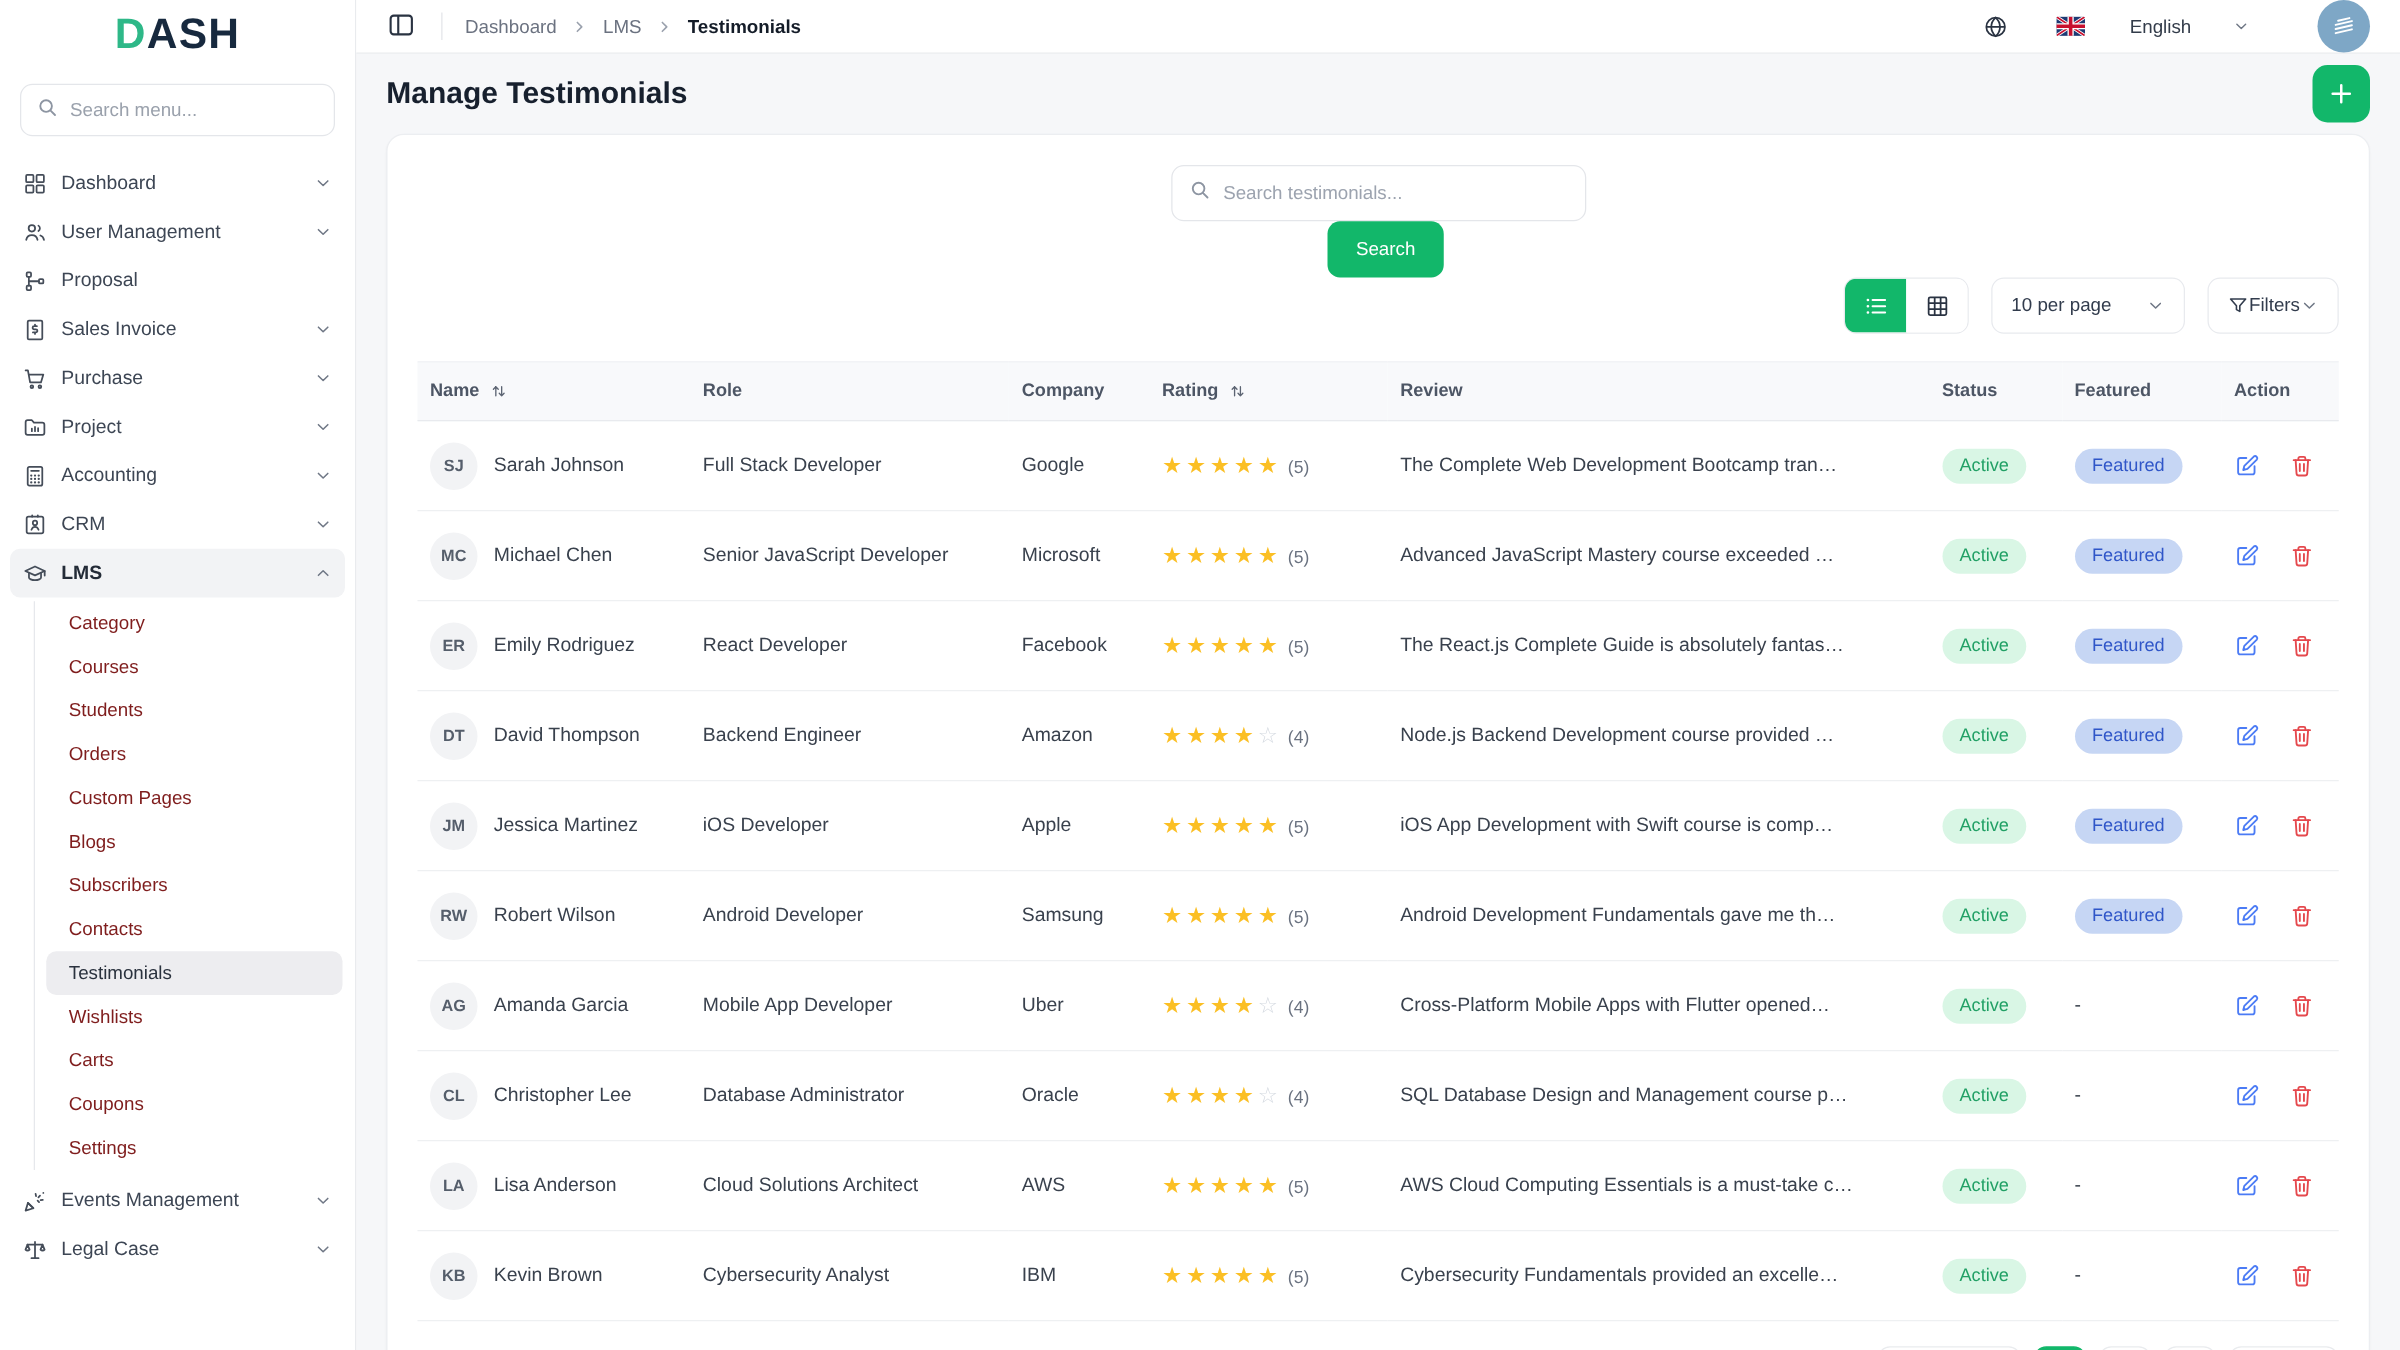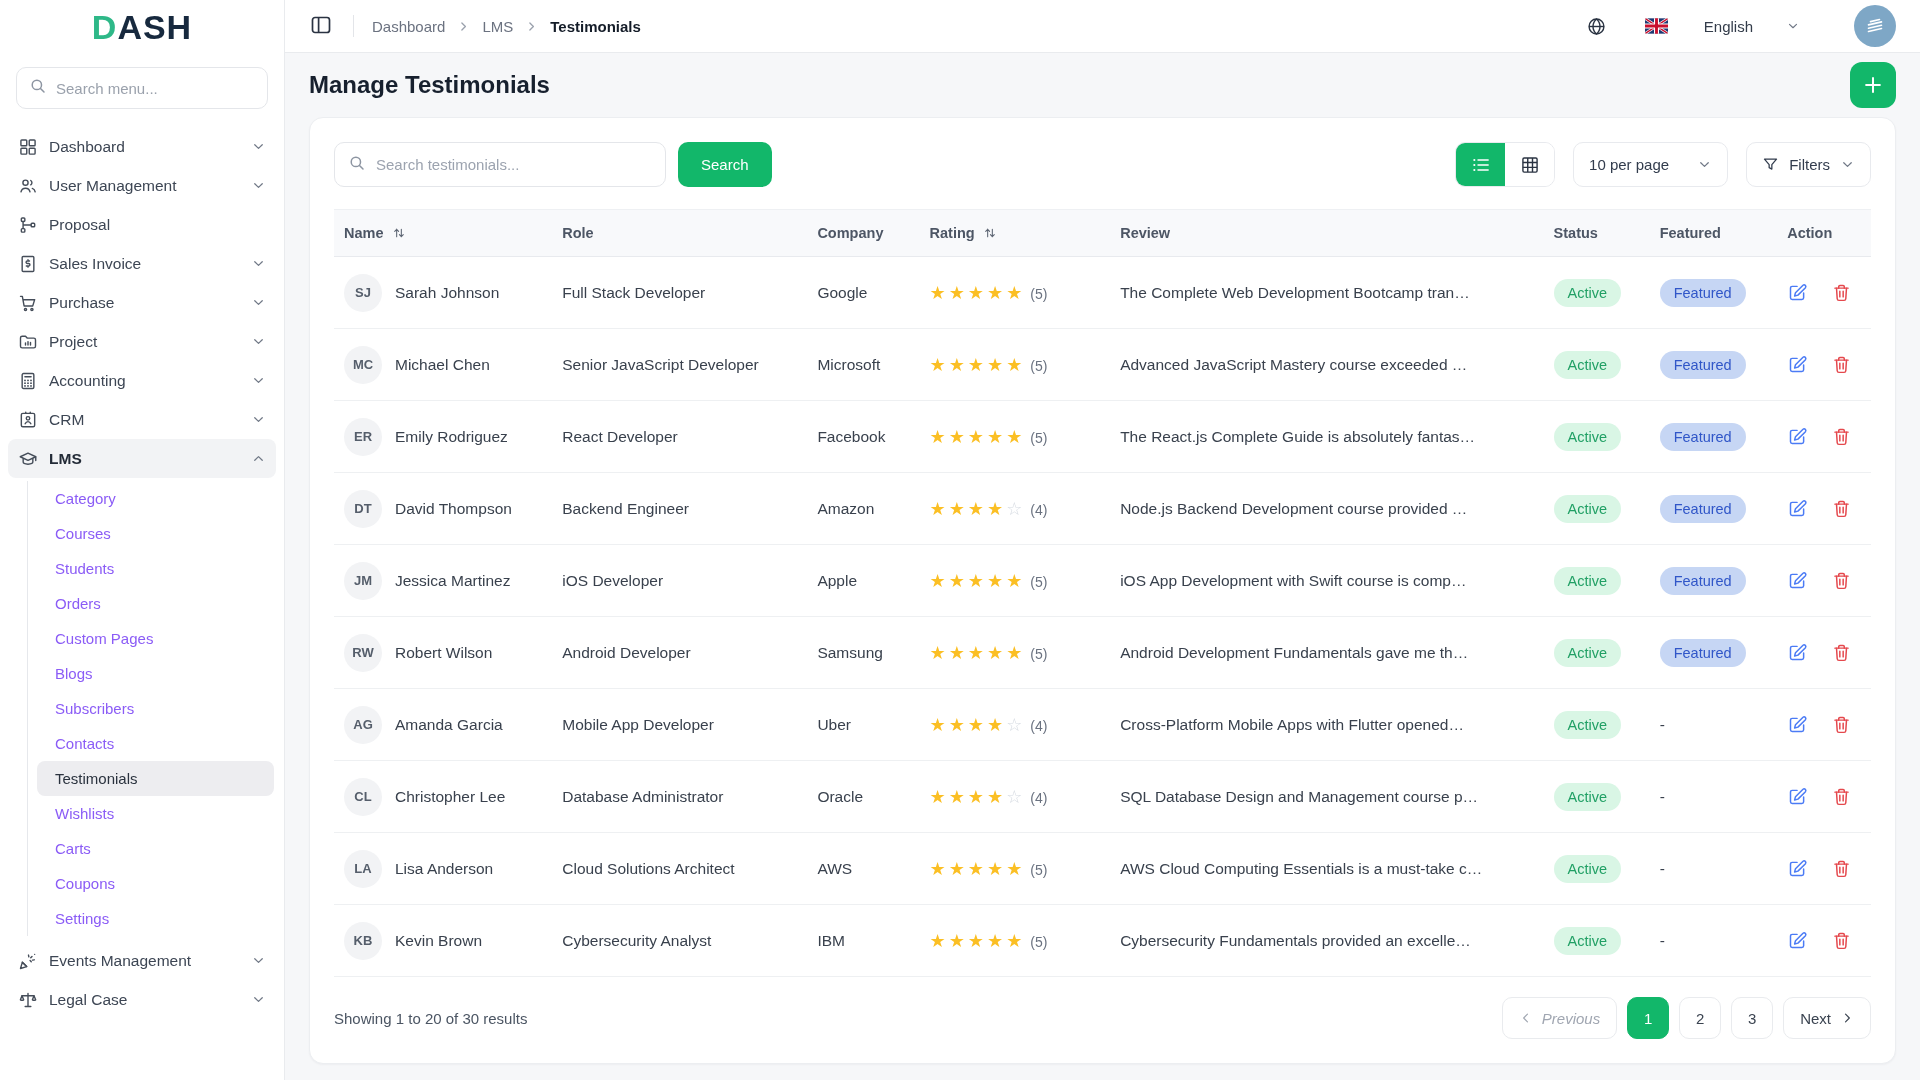--- a/index.html
+++ b/index.html
@@ -29,21 +29,21 @@
   .s-item{ height:39px; margin:0 8px; padding:0 10px 0 10px; display:flex; align-items:center;
     border-radius:8px; color:#3d4654; font-size:15.5px; cursor:pointer; }
   .s-item.active{ background:#f2f3f5; color:#232b37; font-weight:bold; }
   .s-ic{ width:20px; height:20px; margin-right:11px; color:#454d59; display:flex; flex:0 0 20px; }
   .s-ic svg{ width:20px; height:20px; }
   .s-lbl{ flex:1; white-space:nowrap; }
   .s-chev{ width:15px; height:15px; color:#707886; display:flex; }
   .s-chev svg{ width:15px; height:15px; }
   .s-children{ margin:3px 0 5px 27px; border-left:1px solid #e6e8ec; }
   .s-child{ height:35px; display:flex; align-items:center; margin:0 10px 0 9px; padding-left:18px;
-    border-radius:8px; font-size:15px; color:#8b5cf6; cursor:pointer; white-space:nowrap; }
+    border-radius:8px; font-size:15px; color:#7f1d1d; cursor:pointer; white-space:nowrap; }
   .s-child.active{ background:#ededf0; color:#2a323e; }
 
   
   .main{ flex:1; display:flex; flex-direction:column; height:1080px; }
   .topbar{ height:69px; background:#fff; border-bottom:1px solid var(--line);
     display:flex; align-items:center; padding:0 24px; }
   .tg-btn{ width:26px; height:26px; background:none; border:none; color:#2a3342; cursor:pointer; display:flex; }
   .tg-btn svg{ width:24px; height:24px; }
   .tb-div{ width:1px; height:22px; background:#e3e5e9; margin:0 18px; }
   .crumbs{ display:flex; align-items:center; gap:12px; font-size:15px; color:#6b7280; }
@@ -63,21 +63,21 @@
   .page{ flex:1; padding:0 24px; display:flex; flex-direction:column; }
   .page-head{ height:64px; display:flex; align-items:center; justify-content:space-between; }
   .page-title{ font-size:24px; font-weight:bold; color:#17202e; }
   .add-btn{ width:46px; height:46px; border:none; border-radius:12px; background:var(--accent);
     color:#fff; cursor:pointer; display:flex; align-items:center; justify-content:center; }
   .add-btn svg{ width:22px; height:22px; }
 
   .card{ background:#fff; border:1px solid #eceef1; border-radius:14px; padding:24px;
     box-shadow:0 1px 2px rgba(16,24,40,.04); margin-bottom:16px; flex:1;
     display:flex; flex-direction:column; }
-  .toolbar{ display:flex; align-items:center; margin-bottom:22px; }
+  .toolbar{ display:flex; align-items:center; margin-bottom:22px;flex-direction:column; }
   .search-wrap{ width:332px; height:45px; border:1px solid #e4e6ea; border-radius:10px;
     display:flex; align-items:center; padding:0 13px; color:#8d95a2; background:#fff; }
   .search-wrap svg{ width:18px; height:18px; }
   .search-wrap input{ border:none; outline:none; flex:1; margin-left:10px; font-size:15px;
     color:#374151; font-family:inherit; }
   .search-wrap input::placeholder{ color:#9ca3af; }
   .btn-search{ height:45px; padding:0 23px; margin-left:12px; background:var(--accent); color:#fff;
     border:none; border-radius:10px; font-size:15px; font-family:inherit; cursor:pointer; }
   .toolbar-right{ margin-left:auto; display:flex; align-items:center; }
   .view-toggle{ display:flex; height:45px; border:1px solid #e8eaee; border-radius:10px; overflow:hidden; background:#fff; }
@@ -85,21 +85,21 @@
     cursor:pointer; background:#fff; color:#2a3342; }
   .vt-btn svg{ width:20px; height:20px; }
   .vt-btn.on{ background:var(--accent); color:#fff; }
   .select-box,.btn-filters{ height:45px; border:1px solid #e8eaee; border-radius:10px; background:#fff;
     display:flex; align-items:center; padding:0 15px; font-size:15px; color:#323c4d;
     cursor:pointer; font-family:inherit; }
   .select-box{ margin-left:18px; }
   .select-box .sel-chev{ margin-left:28px; }
   .sel-chev{ width:15px; height:15px; color:#707886; display:flex; }
   .sel-chev svg, .lang-chev svg{ width:100%; height:100%; }
-  .btn-filters{ margin-left:18px; gap:10px; }
+  .btn-filters{ margin-left:18px; }
   .btn-filters svg.fn{ width:17px; height:17px; }
 
   table{ width:100%; border-collapse:collapse; table-layout:fixed; }
   col.w0{width:14.2%} col.w1{width:16.6%} col.w2{width:7.3%} col.w3{width:12.4%}
   col.w4{width:28.2%} col.w5{width:6.9%} col.w6{width:8.3%} col.w7{width:6.1%}
   thead th{ background:#f8f9fb; height:47px; text-align:left; padding:0 10px; font-size:14.5px;
     font-weight:bold; color:#4d5665; border-top:1px solid #eef0f3; border-bottom:1px solid #e8eaee;
     white-space:nowrap; }
   thead th .th-wrap{ display:flex; align-items:center; gap:7px; }
   .sort-ic{ width:16px; height:16px; color:#5c6472; display:flex; cursor:pointer; }

